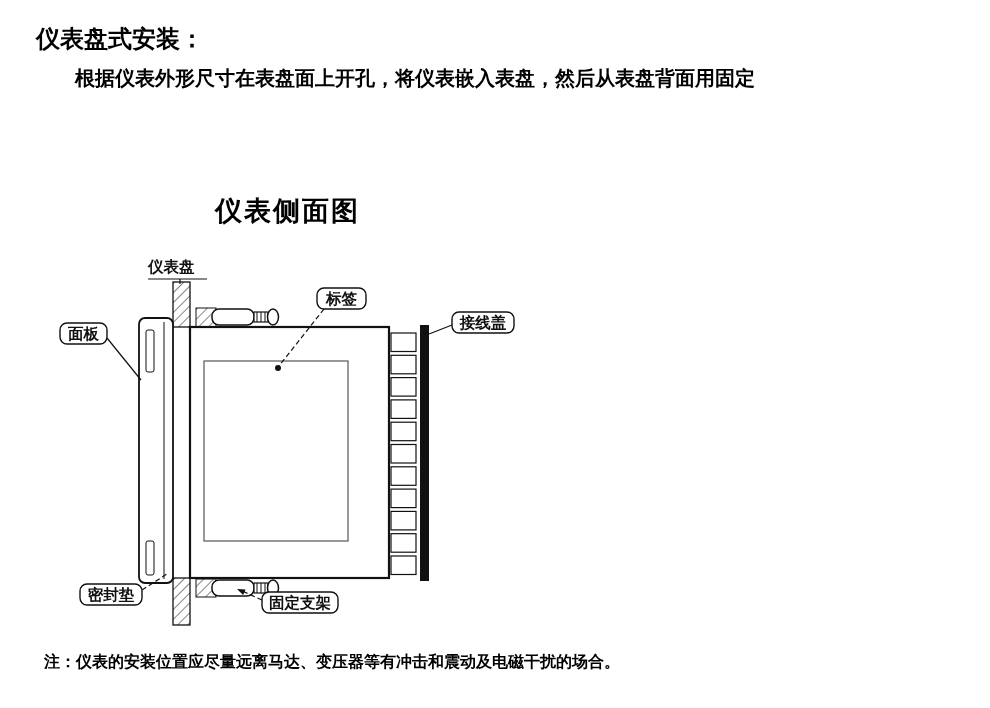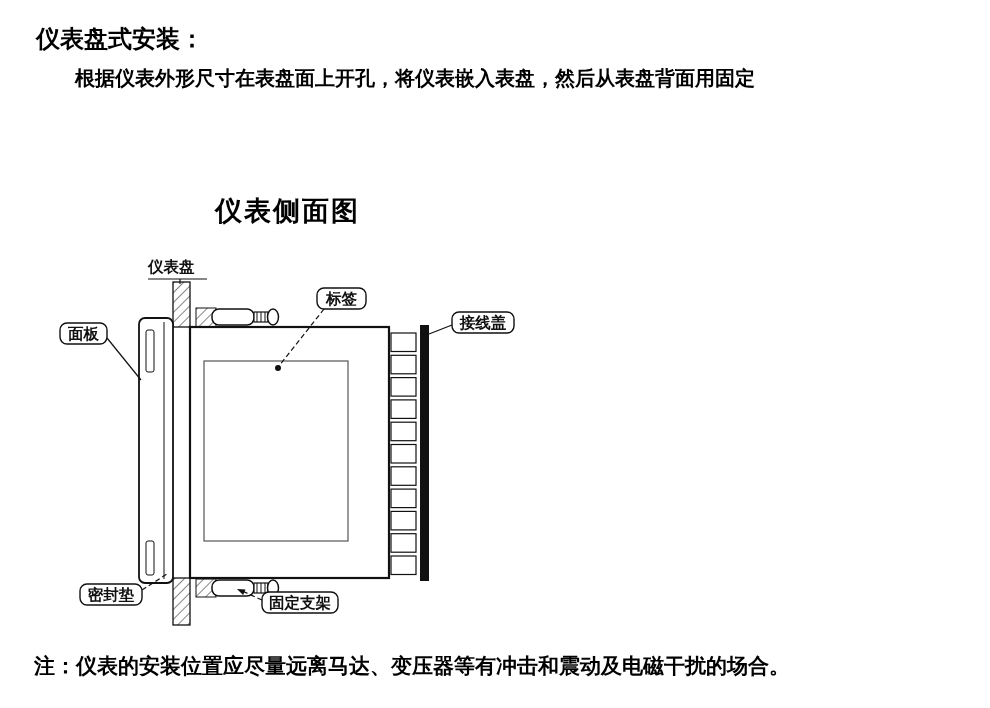--- a/index.html
+++ b/index.html
@@ -21,22 +21,22 @@
     font-size:20px; font-weight:bold; line-height:32px;
   }
   .para .line { display:block; white-space:nowrap; }
   .para .indent { text-indent:2em; }
   .diagram-title {
     position:absolute; left:215px; top:193px;
     font-family:"Liberation Serif","DejaVu Serif",serif;
     font-size:27px; font-weight:bold; letter-spacing:2px;
   }
   .note {
-    position:absolute; left:34px; top:652px;
-    font-size:21px; font-weight:bold; white-space:nowrap;
+    position:absolute; left:44px; top:652px;
+    font-size:16px; font-weight:bold; white-space:nowrap;
   }
   svg.diagram { position:absolute; left:0; top:0; }
   svg .callout-text {
     font-family:"Liberation Sans","DejaVu Sans",sans-serif;
     font-weight:bold; font-size:15.5px; fill:#111;
   }
   svg .callout-box { fill:#ffffff; stroke:#111; stroke-width:1.4; }
   svg .ln { stroke:#111; fill:none; }
 </style>
 </head>

